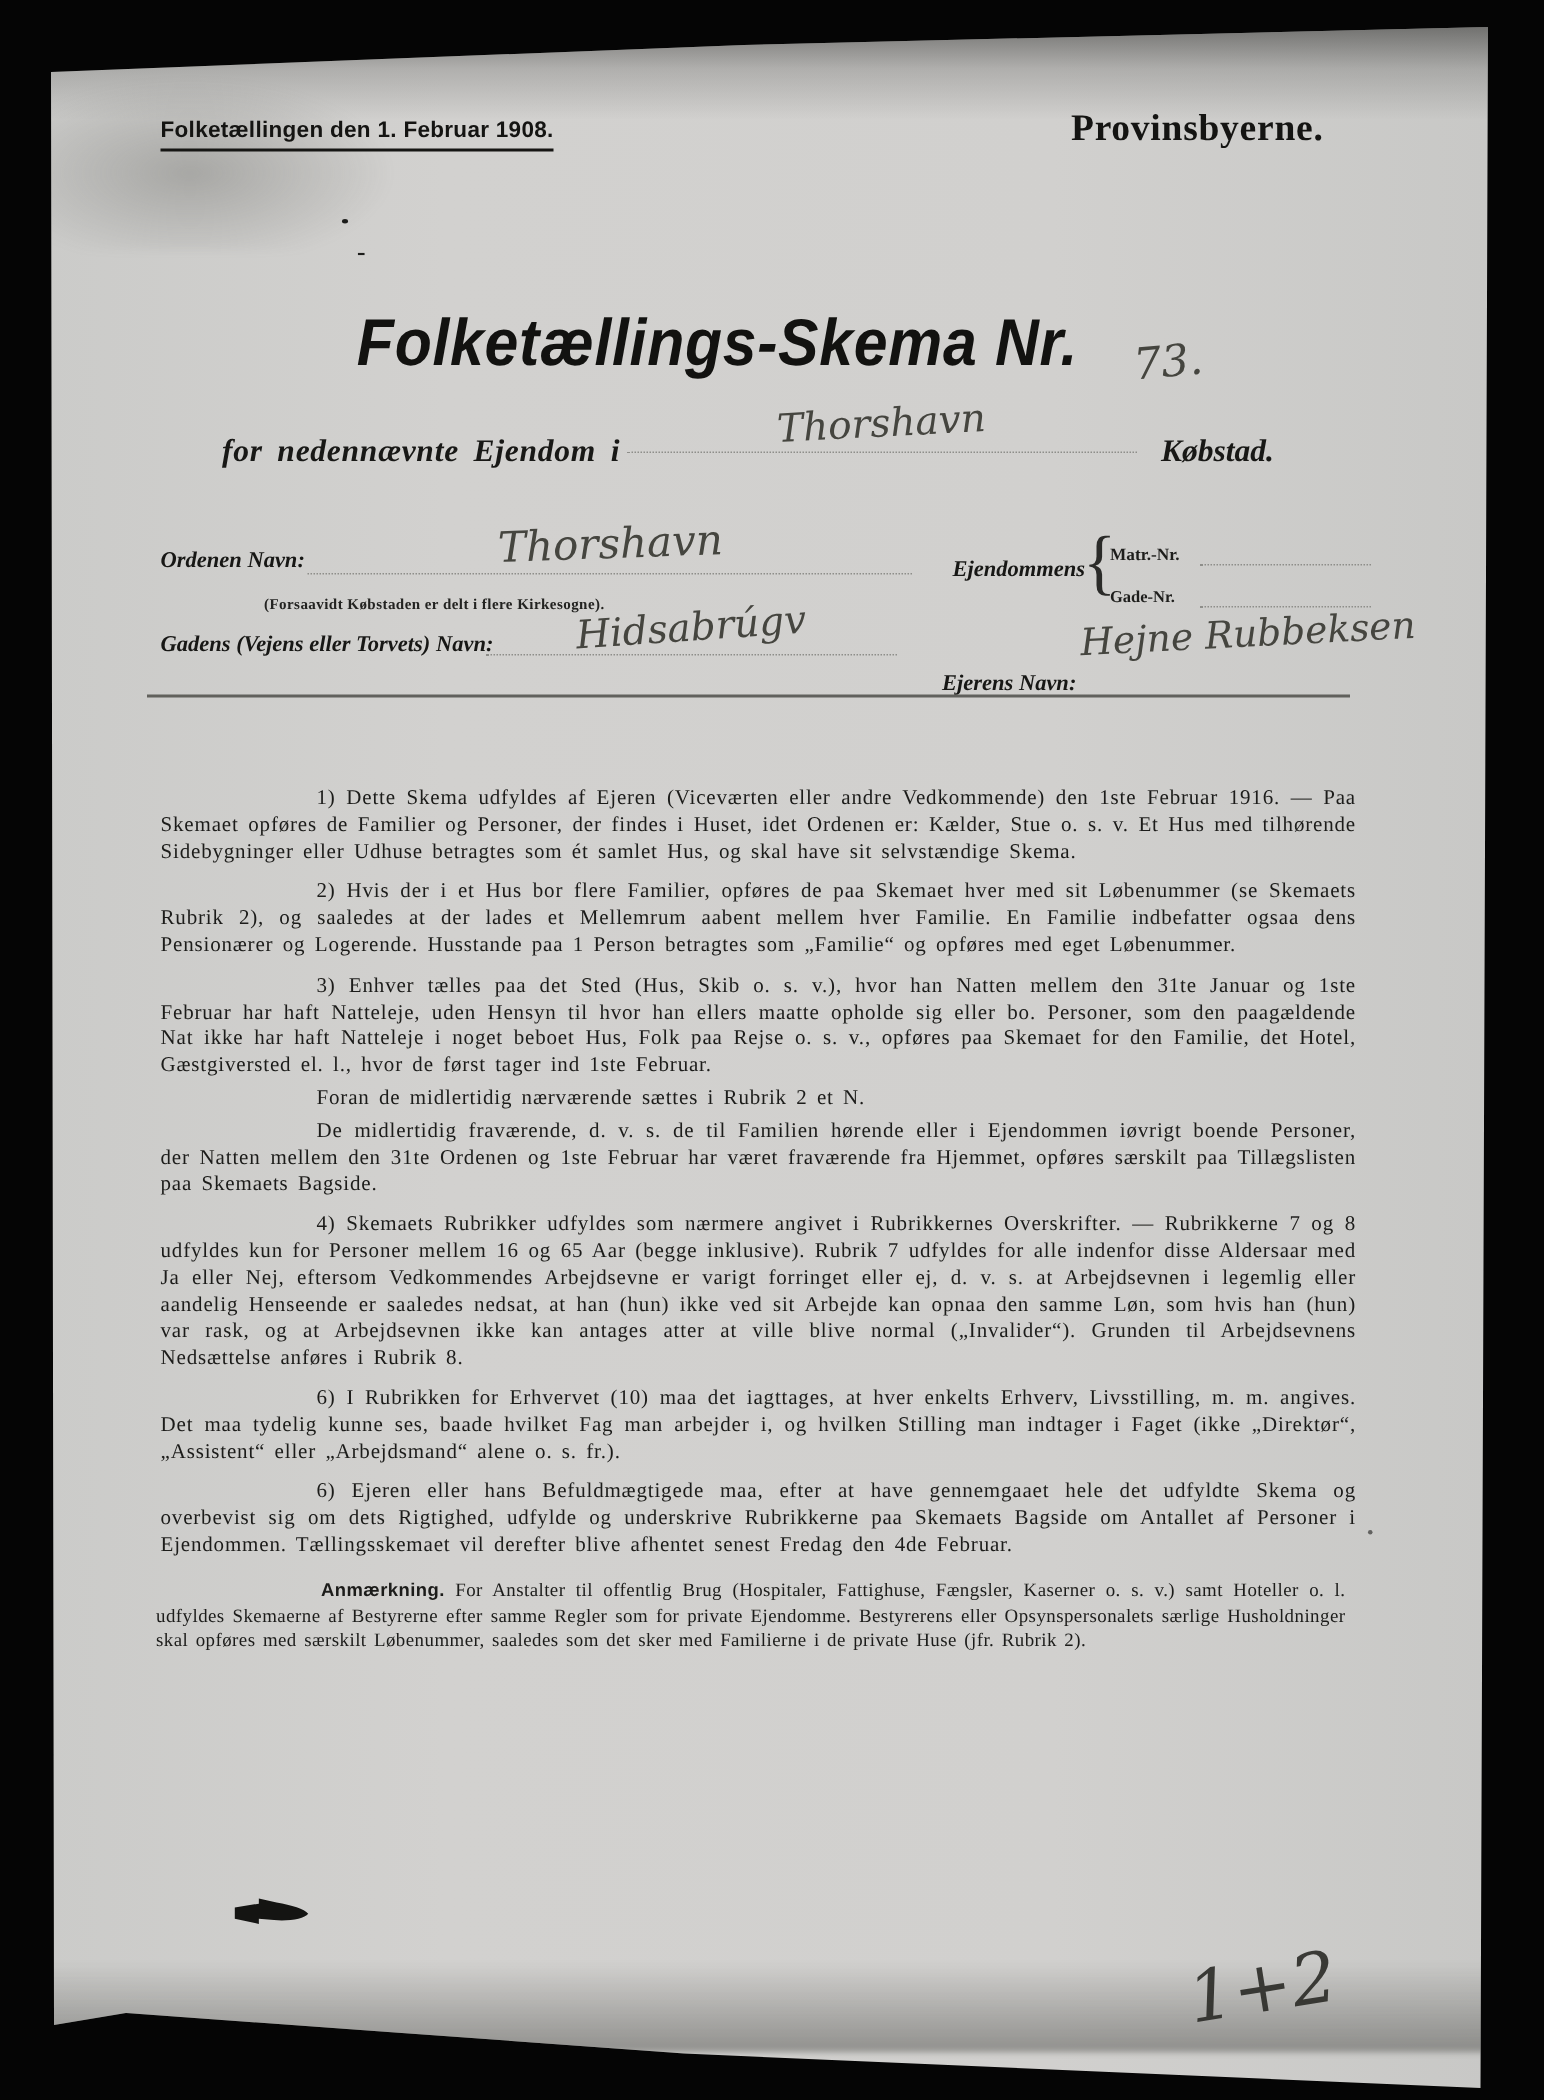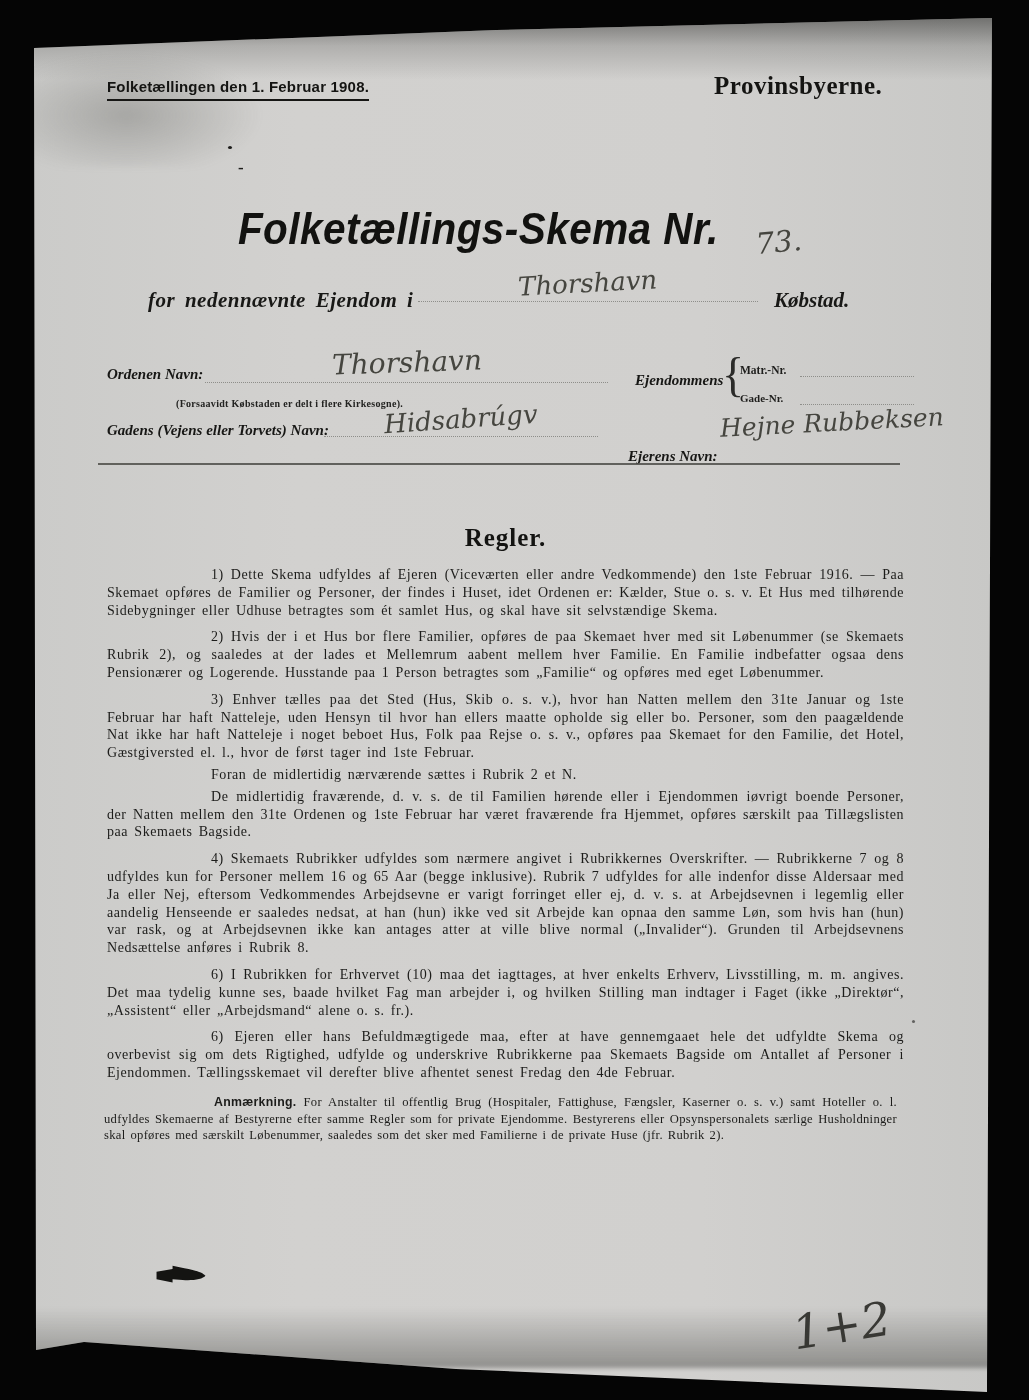--- a/index.html
+++ b/index.html
@@ -137,21 +137,20 @@
       <span class="hand">Hidsabrúgv</span>
     </div>
     <div class="flabel lbl-ejer">Ejerens Navn:</div>
     <div class="ejer-value">
       <span class="hand">Hejne Rubbeksen</span>
     </div>
 
     <div class="rule-divider"></div>
 
     <div class="rules">
-      <h3>Regler.</h3>
       <p class="para first">1) Dette Skema udfyldes af Ejeren (Viceværten eller andre Vedkommende) den 1ste Februar 1916. — Paa Skemaet opføres de Familier og Personer, der findes i Huset, idet Ordenen er: Kælder, Stue o. s. v. Et Hus med tilhørende Sidebygninger eller Udhuse betragtes som ét samlet Hus, og skal have sit selvstændige Skema.</p>
       <p class="para">2) Hvis der i et Hus bor flere Familier, opføres de paa Skemaet hver med sit Løbenummer (se Skemaets Rubrik 2), og saaledes at der lades et Mellemrum aabent mellem hver Familie. En Familie indbefatter ogsaa dens Pensionærer og Logerende. Husstande paa 1 Person betragtes som „Familie“ og opføres med eget Løbenummer.</p>
       <p class="para">3) Enhver tælles paa det Sted (Hus, Skib o. s. v.), hvor han Natten mellem den 31te Januar og 1ste Februar har haft Natteleje, uden Hensyn til hvor han ellers maatte opholde sig eller bo. Personer, som den paagældende Nat ikke har haft Natteleje i noget beboet Hus, Folk paa Rejse o. s. v., opføres paa Skemaet for den Familie, det Hotel, Gæstgiversted el. l., hvor de først tager ind 1ste Februar.</p>
       <p class="para cont">Foran de midlertidig nærværende sættes i Rubrik 2 et N.</p>
       <p class="para cont">De midlertidig fraværende, d. v. s. de til Familien hørende eller i Ejendommen iøvrigt boende Personer, der Natten mellem den 31te Ordenen og 1ste Februar har været fraværende fra Hjemmet, opføres særskilt paa Tillægslisten paa Skemaets Bagside.</p>
       <p class="para">4) Skemaets Rubrikker udfyldes som nærmere angivet i Rubrikkernes Overskrifter. — Rubrikkerne 7 og 8 udfyldes kun for Personer mellem 16 og 65 Aar (begge inklusive). Rubrik 7 udfyldes for alle indenfor disse Aldersaar med Ja eller Nej, eftersom Vedkommendes Arbejdsevne er varigt forringet eller ej, d. v. s. at Arbejdsevnen i legemlig eller aandelig Henseende er saaledes nedsat, at han (hun) ikke ved sit Arbejde kan opnaa den samme Løn, som hvis han (hun) var rask, og at Arbejdsevnen ikke kan antages atter at ville blive normal („Invalider“). Grunden til Arbejdsevnens Nedsættelse anføres i Rubrik 8.</p>
       <p class="para">6) I Rubrikken for Erhvervet (10) maa det iagttages, at hver enkelts Erhverv, Livsstilling, m. m. angives. Det maa tydelig kunne ses, baade hvilket Fag man arbejder i, og hvilken Stilling man indtager i Faget (ikke „Direktør“, „Assistent“ eller „Arbejdsmand“ alene o. s. fr.).</p>
       <p class="para">6) Ejeren eller hans Befuldmægtigede maa, efter at have gennemgaaet hele det udfyldte Skema og overbevist sig om dets Rigtighed, udfylde og underskrive Rubrikkerne paa Skemaets Bagside om Antallet af Personer i Ejendommen. Tællingsskemaet vil derefter blive afhentet senest Fredag den 4de Februar.</p>
       <p class="remark"><span class="remark-label">Anmærkning.</span> <span>For Anstalter til offentlig Brug (Hospitaler, Fattighuse, Fængsler, Kaserner o. s. v.) samt Hoteller o. l. udfyldes Skemaerne af Bestyrerne efter samme Regler som for private Ejendomme. Bestyrerens eller Opsynspersonalets særlige Husholdninger skal opføres med særskilt Løbenummer, saaledes som det sker med Familierne i de private Huse (jfr. Rubrik 2).</span></p>
     </div>

